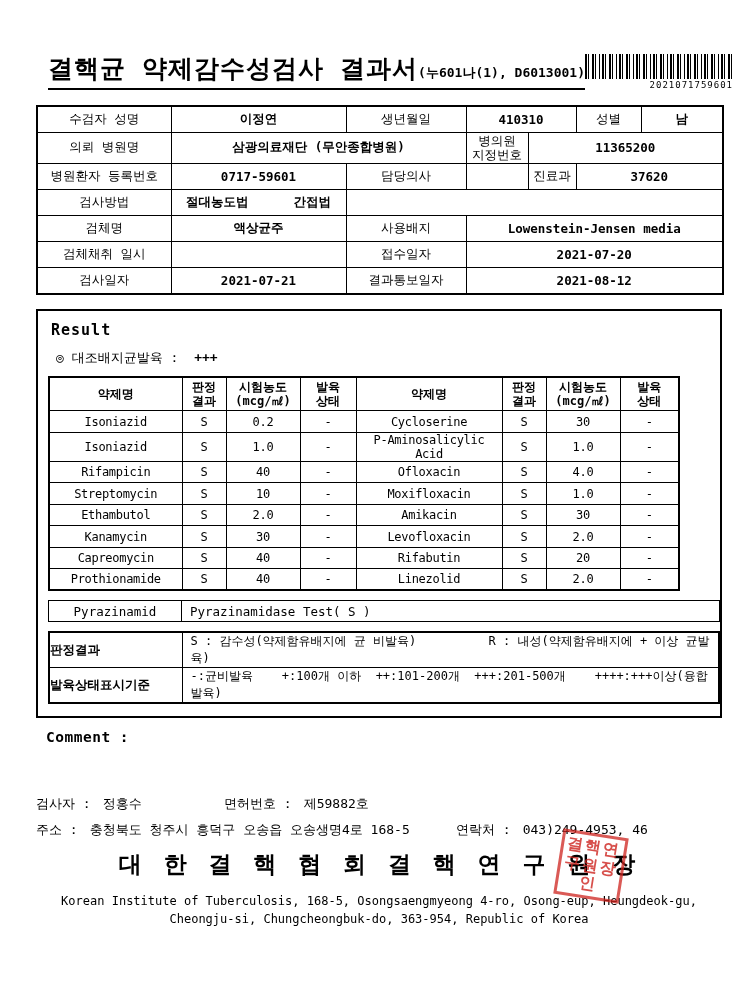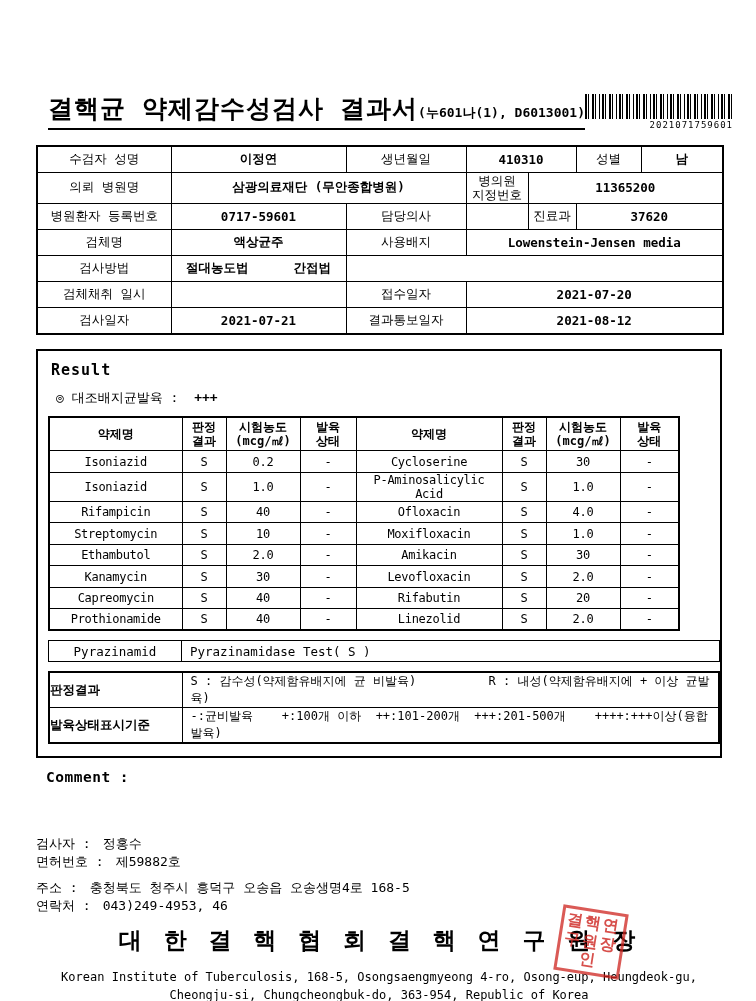--- a/index.html
+++ b/index.html
@@ -4,21 +4,21 @@
 <style>
   * { margin:0; padding:0; box-sizing:border-box; }
   html,body { background:#fff; }
   body {
     width:756px; height:1001px; overflow:hidden; position:relative;
     font-family:"DejaVu Sans Mono","DejaVu Sans",monospace; color:#000;
   }
   .page { padding:52px 34px 0 36px; }
 
   
-  .title-row { display:flex; justify-content:space-between; align-items:flex-start; padding-left:12px;margin-top:40px; }
+  .title-row { display:flex; justify-content:space-between; align-items:flex-start; padding-left:12px; }
   .title-wrap { border-bottom:2px solid #000; padding-bottom:3px; white-space:nowrap; }
   .doc-title { font-size:25px; font-weight:bold; letter-spacing:1px; }
   .doc-title-sub { font-size:13px; font-weight:bold; }
   .barcode-wrap { width:150px; text-align:right; margin-top:2px; }
   .barcode-bars {
     width:148px; height:25px;
     background:repeating-linear-gradient(90deg,
       #000 0 2px,#fff 2px 3px,#000 3px 4px,#fff 4px 7px,
       #000 7px 9px,#fff 9px 10px,#000 10px 11px,#fff 11px 14px,
       #000 14px 15px,#fff 15px 17px);
@@ -54,21 +54,21 @@
   .legend-table .c1 { text-align:left; font-weight:bold; font-size:12.5px; }
   .legend-table .c2 { text-align:left; padding-left:8px; }
 
   
   .comment-row { display:flex; margin-top:11px; padding-left:10px;gap:16px; }
   .comment-label { font-size:14.5px; font-weight:bold; width:93px; letter-spacing:0.5px; }
   .comment-text { font-size:13px; line-height:1.45; }
 
   
   .footer { margin-top:50px; font-size:13px; }
-  .f-line { display:flex; margin-bottom:8px; white-space:nowrap;flex-direction:column; }
+  .f-line { display:flex; margin-bottom:8px; white-space:nowrap; }
   .f-cell { display:inline-block; }
   .w188 { width:188px; } .w196 { width:196px; } .w420 { width:420px; }
   .f-gap { display:inline-block; width:12px; }
 
   .org-row { position:relative; text-align:center; margin-top:10px; height:36px; }
   .org-name { font-size:23px; font-weight:bold; letter-spacing:4px; white-space:nowrap; }
   .seal {
     position:absolute; right:98px; top:-16px; width:66px; height:66px;
     border:3px solid rgba(205,35,30,0.75); transform:rotate(9deg);
     color:rgba(205,35,30,0.8); display:flex; align-items:center; justify-content:center;
@@ -122,29 +122,29 @@
     </tr>
     <tr>
       <td class="lbl">병원환자 등록번호</td>
       <td class="val">0717-59601</td>
       <td class="lbl">담당의사</td>
       <td class="val"></td>
       <td class="lbl">진료과</td>
       <td class="val" colspan="2">37620</td>
     </tr>
     <tr>
+      <td class="lbl">검사방법</td>
+      <td class="val pre">절대농도법      간접법</td>
+      <td class="val" colspan="5"></td>
+    </tr>
+    <tr>
       <td class="lbl">검체명</td>
       <td class="val">액상균주</td>
       <td class="lbl">사용배지</td>
       <td class="val" colspan="4">Lowenstein-Jensen media</td>
-    </tr>
-    <tr>
-      <td class="lbl">검사방법</td>
-      <td class="val pre">절대농도법      간접법</td>
-      <td class="val" colspan="5"></td>
     </tr>
     <tr>
       <td class="lbl">검체채취 일시</td>
       <td class="val"></td>
       <td class="lbl">접수일자</td>
       <td class="val" colspan="4">2021-07-20</td>
     </tr>
     <tr>
       <td class="lbl">검사일자</td>
       <td class="val">2021-07-21</td>

